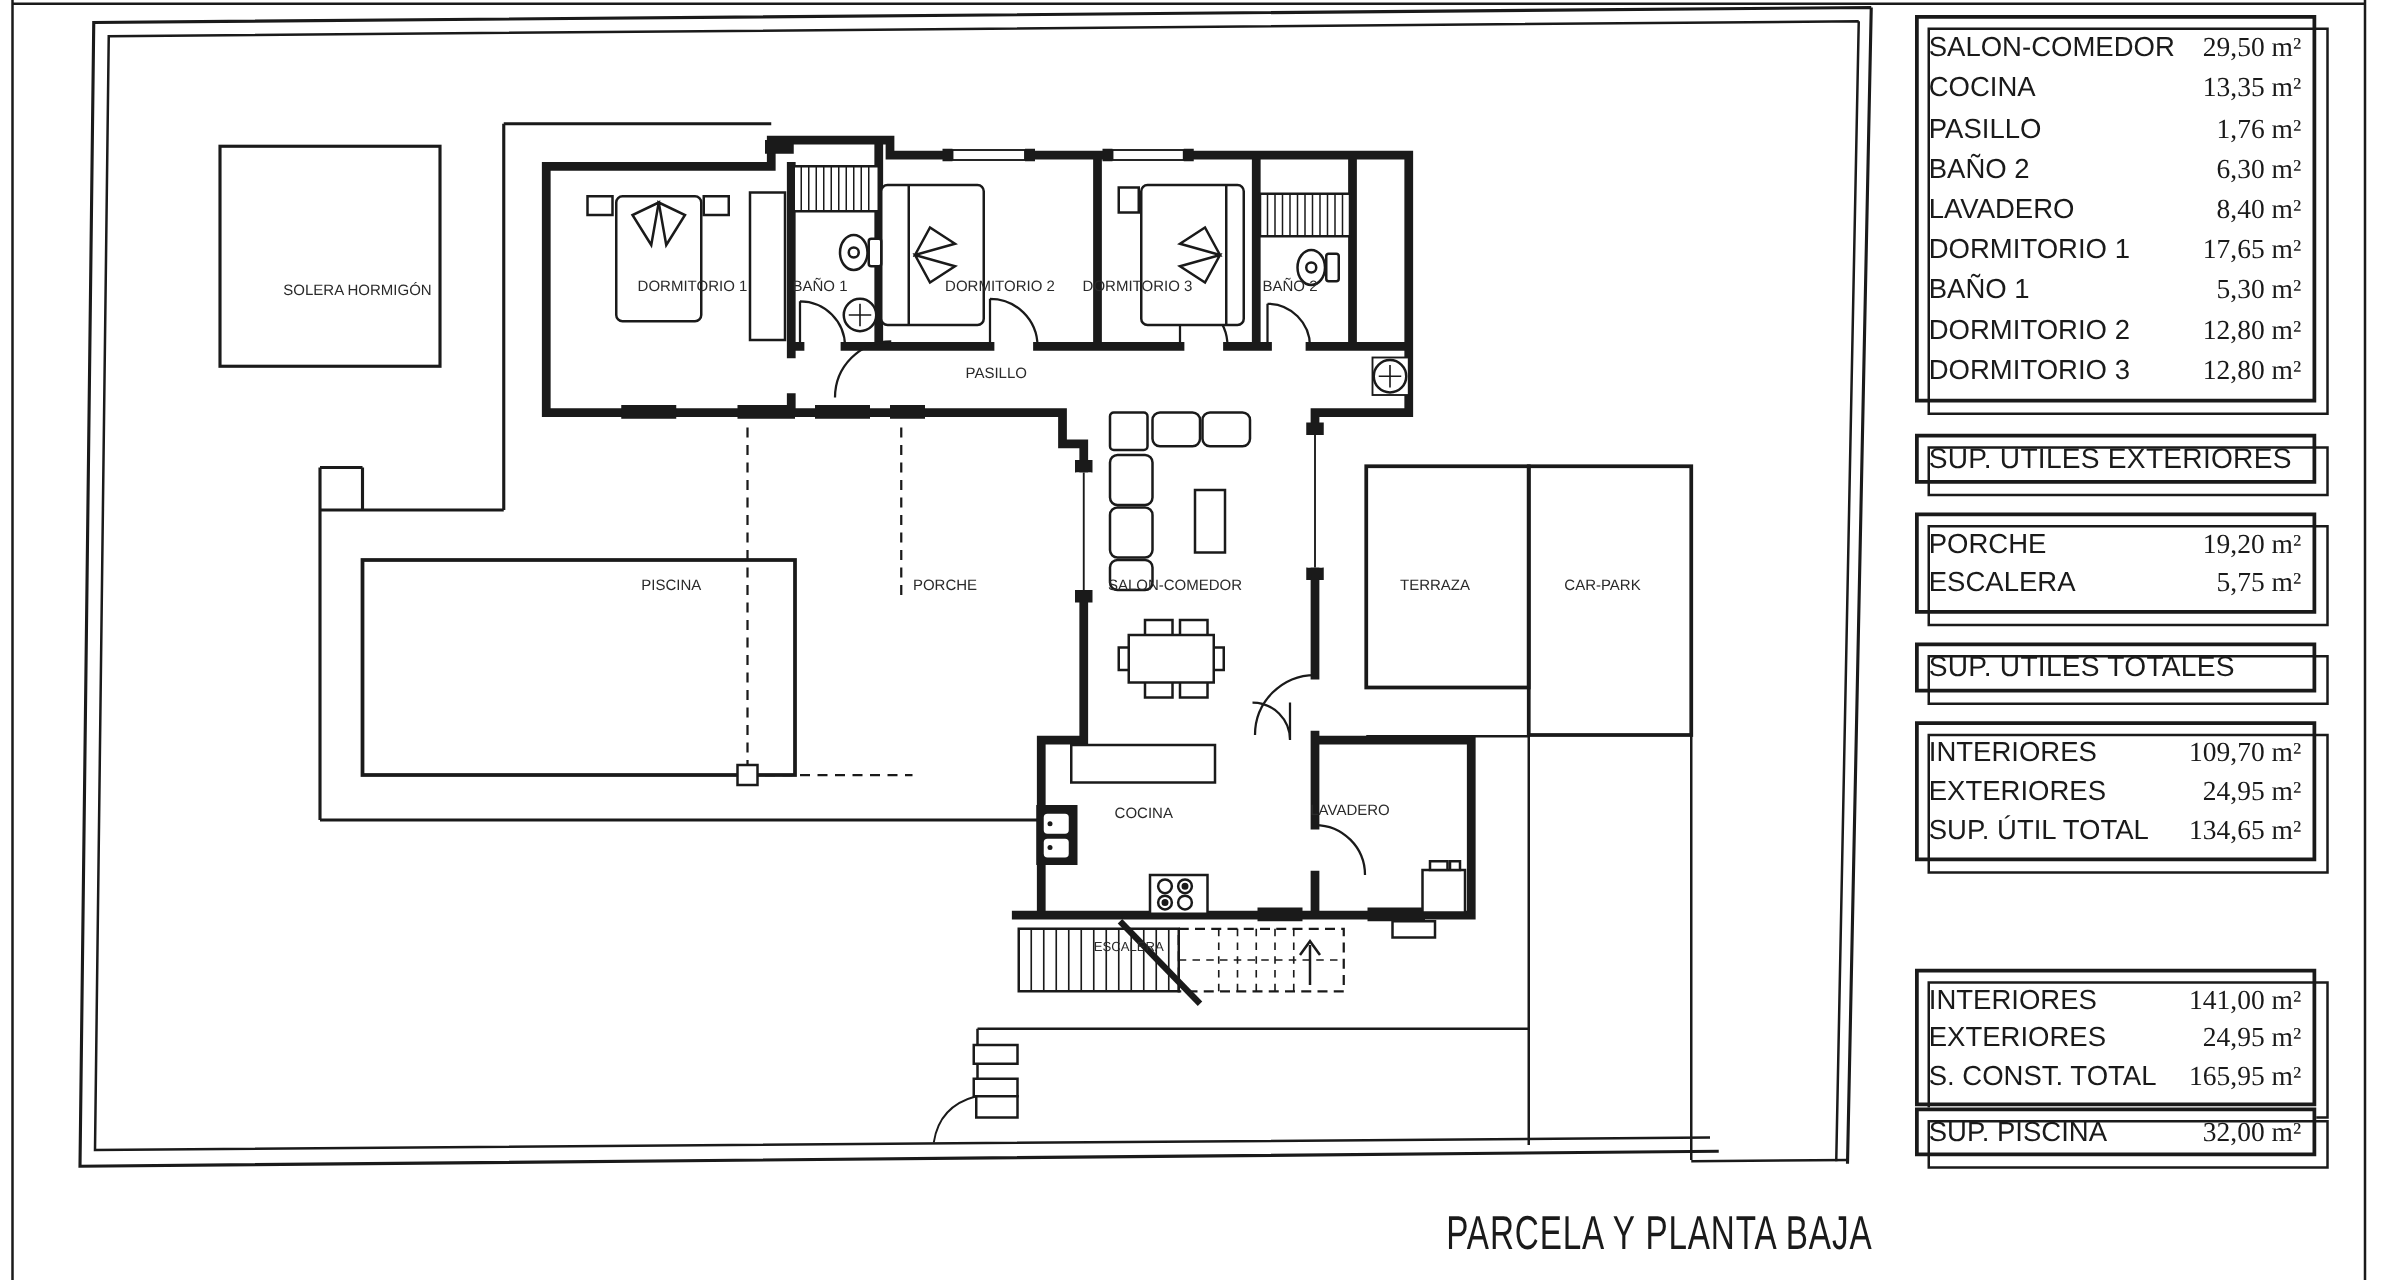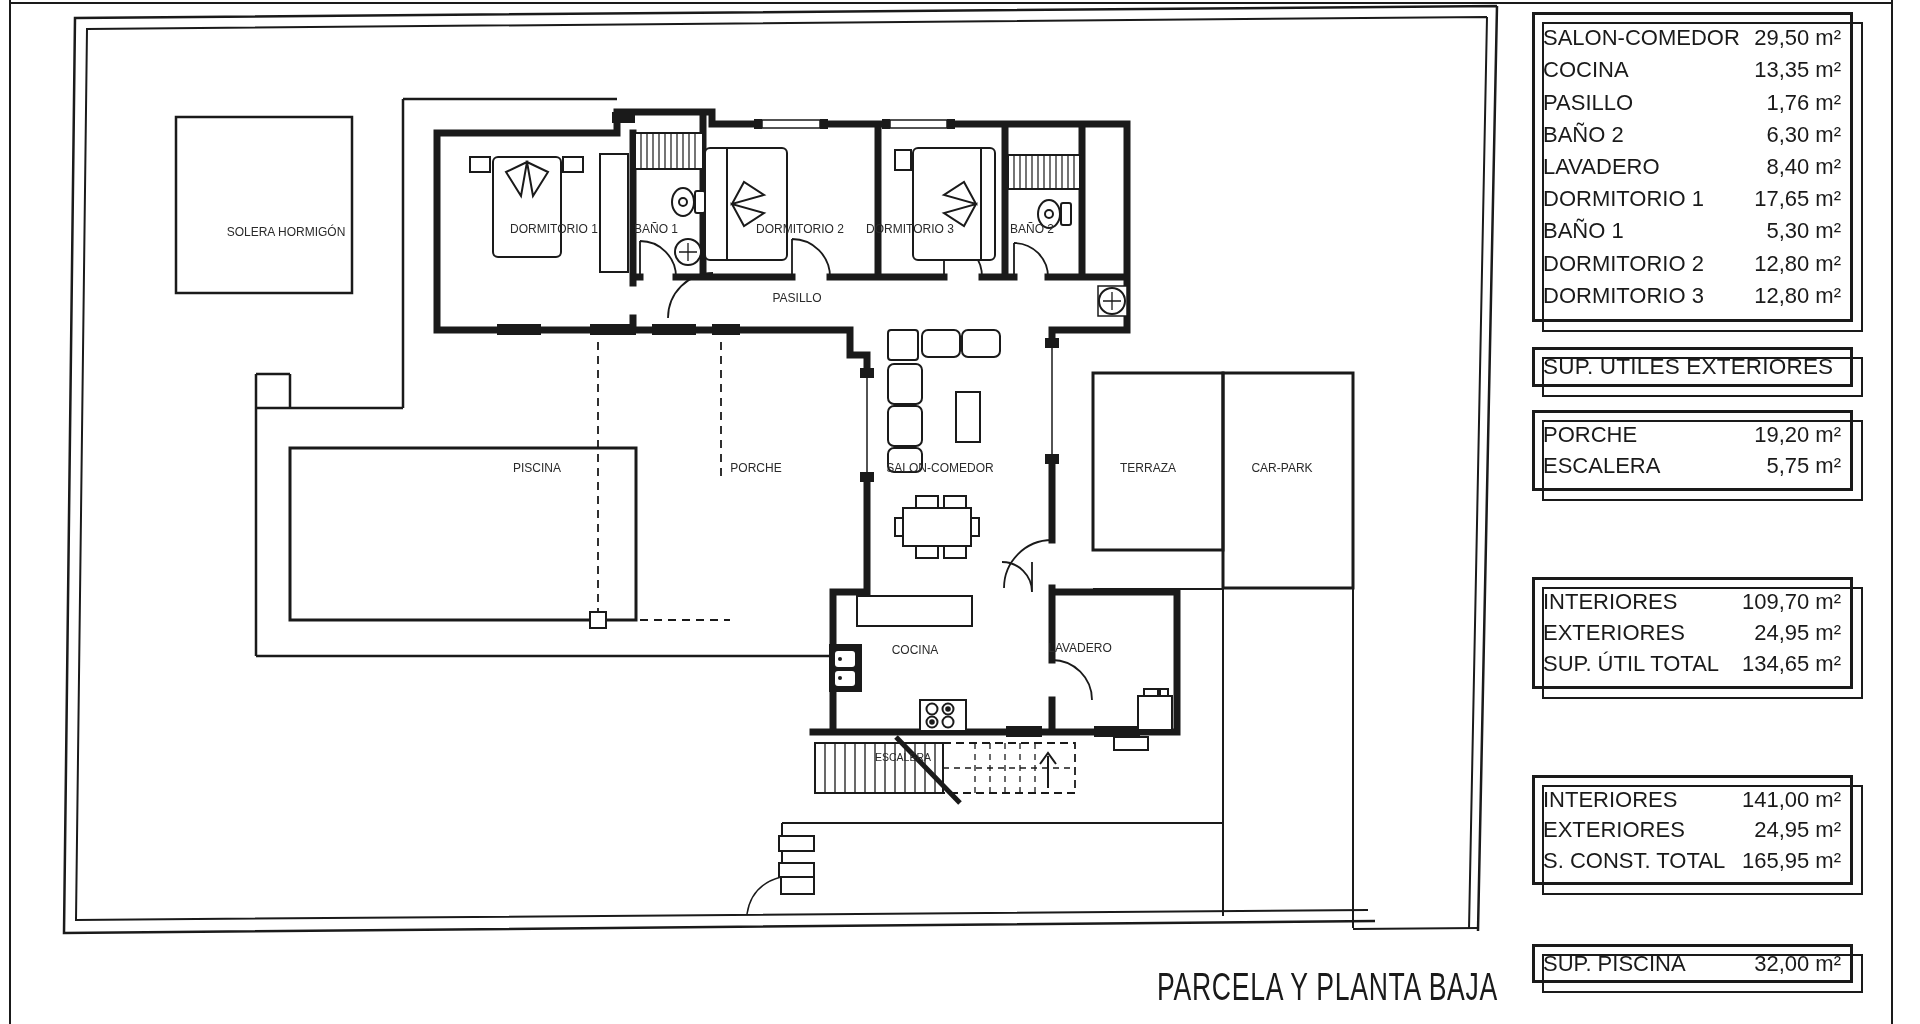--- a/index.html
+++ b/index.html
@@ -9,21 +9,21 @@
   svg text{font-family:"Liberation Sans",sans-serif;fill:#2a2a2a;}
 
   
   .panel{position:absolute;left:1532px;width:321px;background:#fff;border:3px solid #1a1a1a;
          box-sizing:border-box;z-index:0;display:flex;flex-direction:column;justify-content:space-evenly;
          padding:2px 9px 2px 8px;}
   .panel::after{content:"";position:absolute;left:7px;top:7px;right:-13px;bottom:-13px;
                 border:2px solid #1a1a1a;z-index:-1;background:transparent;}
   .prow{display:flex;justify-content:space-between;align-items:center;font-size:22px;color:#1a1a1a;
         white-space:nowrap;line-height:1;}
-  .prow .val{text-align:right;}
+  .prow .val{text-align:right;font-family:Liberation Serif, serif;}
   .panel.hdr{justify-content:center;}
   .panel.hdr .prow{font-size:22.5px;letter-spacing:0.2px;}
 
   #plan-title{position:absolute;left:1157px;top:966px;font-size:38px;color:#1a1a1a;white-space:nowrap;
               transform:scaleX(0.70);transform-origin:left top;letter-spacing:1px;}
 </style>
 </head>
 <body>
 
 <div id="stage">
@@ -313,20 +313,25 @@
   <div class="prow">
         <span>PORCHE</span>
         <span class="val">19,20 m²</span>
       </div>
   <div class="prow">
         <span>ESCALERA</span>
         <span class="val">5,75 m²</span>
       </div>
 </div>
 
+<div class="panel hdr" style="top:514px;height:40px;">
+  <div class="prow">
+        <span>SUP. UTILES TOTALES</span>
+      </div>
+</div>
 
 <div class="panel" style="top:577px;height:112px;">
   <div class="prow">
         <span>INTERIORES</span>
         <span class="val">109,70 m²</span>
       </div>
   <div class="prow">
         <span>EXTERIORES</span>
         <span class="val">24,95 m²</span>
       </div>
@@ -345,21 +350,21 @@
   <div class="prow">
         <span>EXTERIORES</span>
         <span class="val">24,95 m²</span>
       </div>
   <div class="prow">
         <span>S. CONST. TOTAL</span>
         <span class="val">165,95 m²</span>
       </div>
 </div>
 
-<div class="panel" style="top:944px;height:39px;">
+<div class="panel" style="top:886px;height:39px;">
   <div class="prow">
         <span>SUP. PISCINA</span>
         <span class="val">32,00 m²</span>
       </div>
 </div>
 
 
 <div id="plan-title">PARCELA Y PLANTA BAJA</div>
 
 </div>

